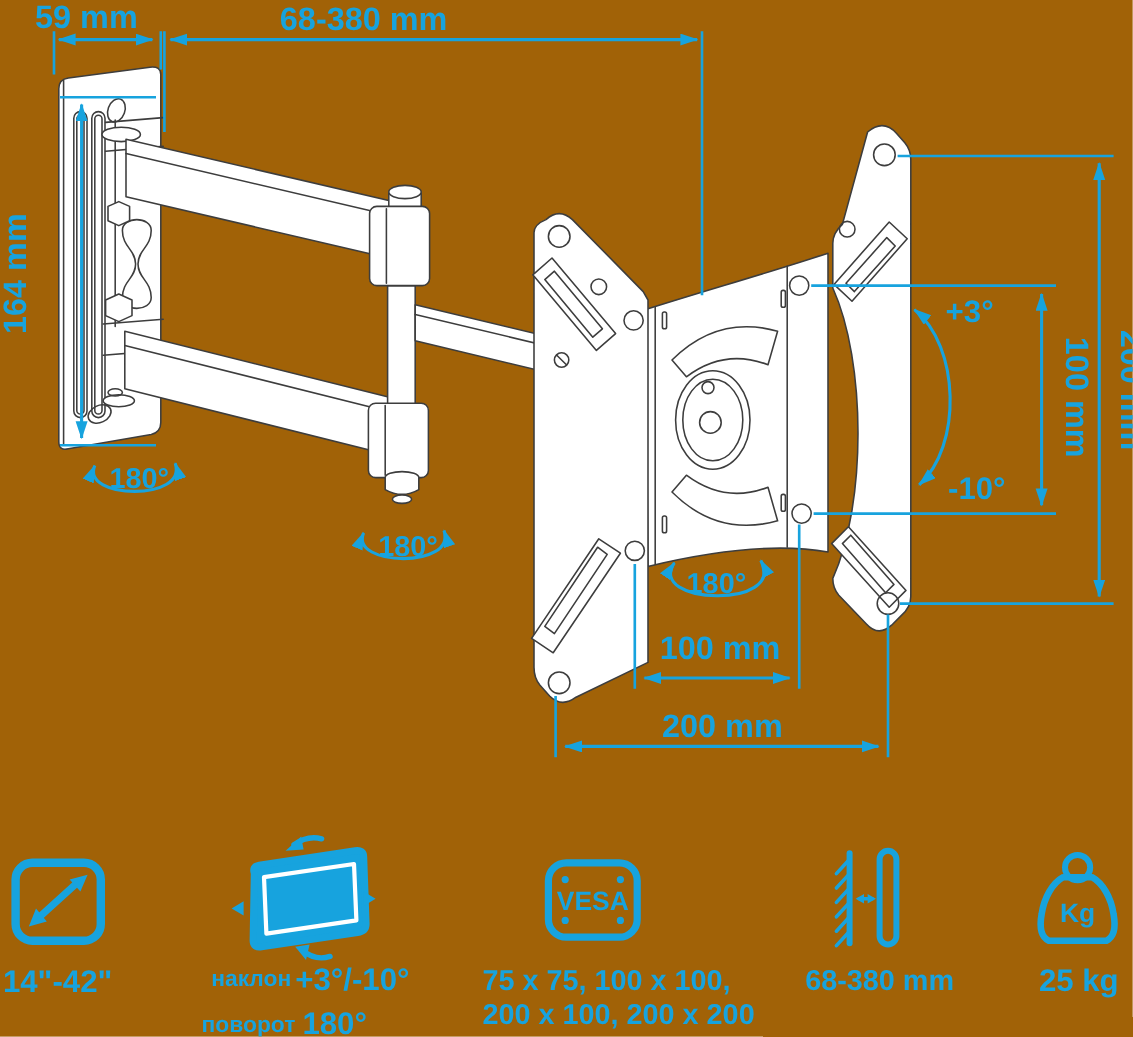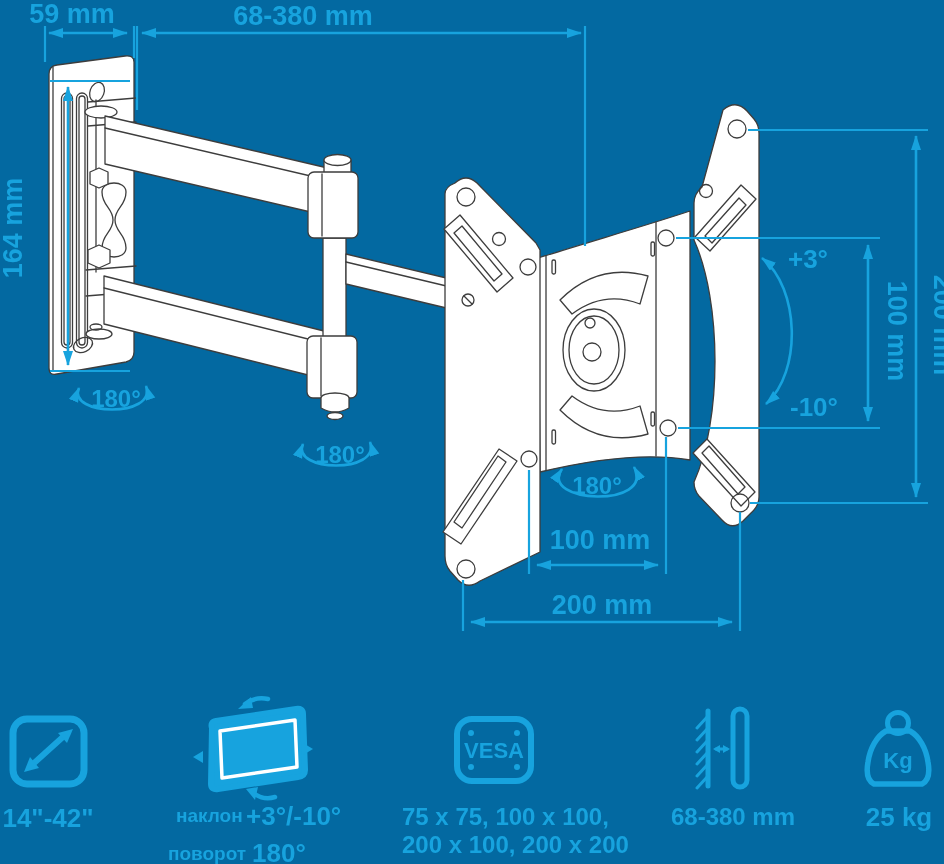--- a/index.html
+++ b/index.html
@@ -1,16 +1,16 @@
 <!DOCTYPE html>
 <html><head>
 <meta charset="utf-8">
 <style>
   html,body { margin:0; padding:0; background:#fff; }
-  .stage { position:relative; width:944px; height:864px; background:#0369a1; overflow:hidden;
+  .stage { position:relative; width:944px; height:864px; background:#a16207; overflow:hidden;
            font-family:"Liberation Sans", sans-serif; }
   svg text { font-family:"Liberation Sans", sans-serif; }
   .art   { stroke:#3d3d3d; stroke-width:1.3; fill:none; stroke-linejoin:round; stroke-linecap:round; }
   .artw  { stroke:#3d3d3d; stroke-width:1.3; fill:#ffffff; stroke-linejoin:round; stroke-linecap:round; }
   .dim   { stroke:#17a3de; stroke-width:2.6; fill:none;
            marker-start:url(#ah); marker-end:url(#ah); }
   .ext   { stroke:#17a3de; stroke-width:2.2; fill:none; }
   .rot   { stroke:#17a3de; stroke-width:2.6; fill:none;
            marker-start:url(#ah); marker-end:url(#ah); }
   .dimtxt  { fill:#17a3de; font-size:27px; font-weight:bold; }

